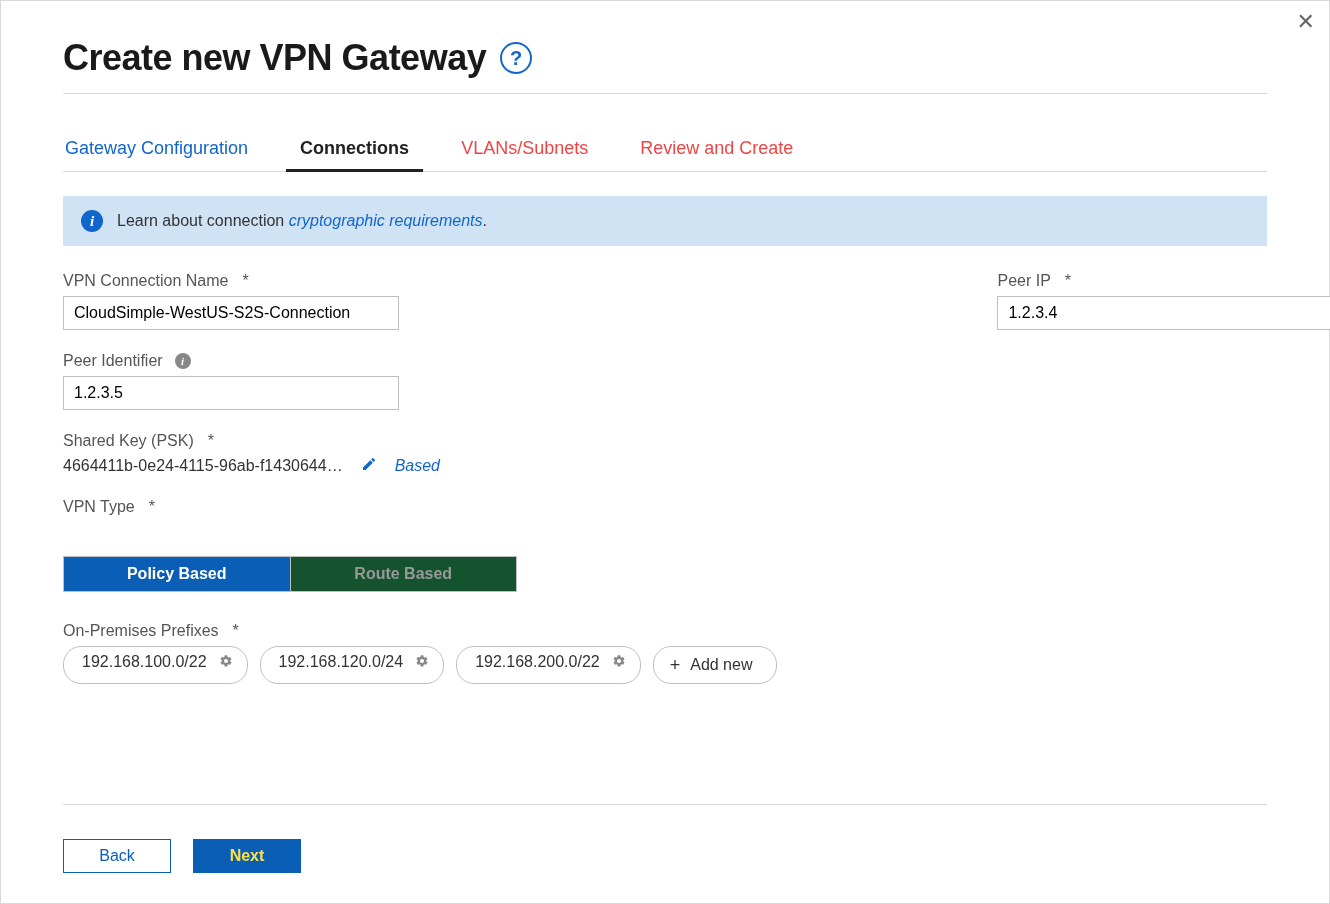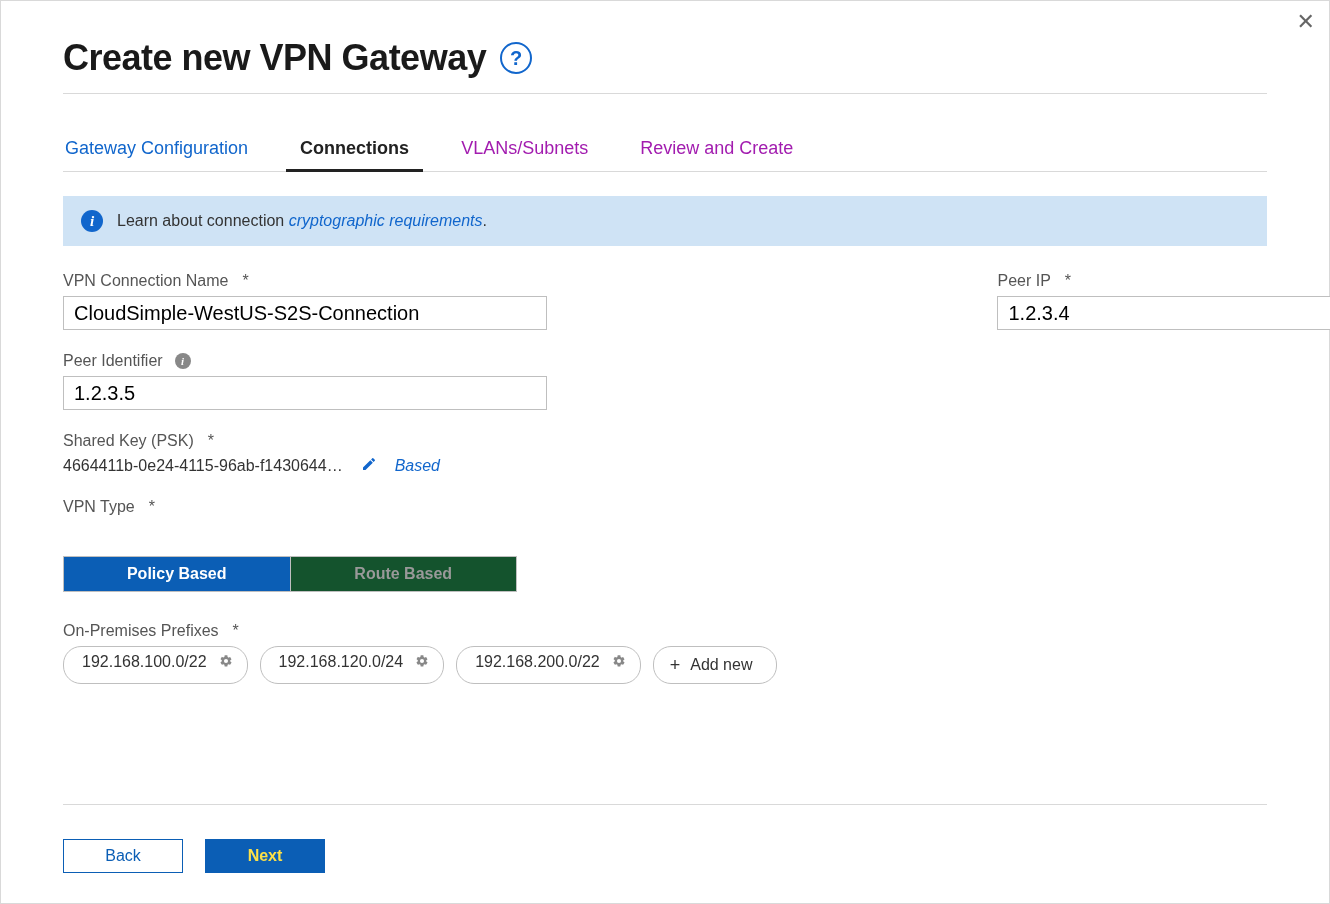--- a/index.html
+++ b/index.html
@@ -56,21 +56,21 @@
   .tabs {
     display: flex;
     gap: 48px;
     border-bottom: 1px solid #d9d9d9;
     margin-top: 34px;
     align-items: flex-end;
   }
   .tab {
     padding: 10px 2px 12px 2px;
     font-size: 18px;
-    color: #a21caf;
+    color: #ef4444;
     cursor: pointer;
     position: relative;
   }
   .tab.completed { color: #1166cc; }
   .tab.active {
     color: #222;
     font-weight: 600;
   }
   .tab.active::after {
     content: "";
@@ -115,25 +115,25 @@
   .field-label {
     color: #555;
     font-size: 16px;
     margin-bottom: 6px;
     display: flex;
     align-items: center;
     gap: 12px;
   }
   .req { margin-left: 2px; }
   .text-input {
-    width: 484px;
+    width: 336px;
     height: 34px;
     border: 1px solid #bfbfbf;
     padding: 4px 10px;
-    font-size: 20px;
+    font-size: 16px;
     background: #fff;
   }
   .field-block { margin-bottom: 22px; }
   .mini-info {
     width: 16px; height: 16px;
     border-radius: 50%;
     background: #888;
     color: #fff;
     font-size: 11px;
     display: inline-flex;
@@ -224,21 +224,21 @@
     bottom: 90px;
   }
   .footer-btns {
     position: absolute;
     left: 62px;
     bottom: 30px;
     display: flex;
     gap: 22px;
   }
   .btn {
-    width: 120px;
+    width: 108px;
     height: 34px;
     font-size: 16px;
     cursor: pointer;
     display: flex;
     align-items: center;
     justify-content: center;
   }
   .btn-secondary {
     background: #fff;
     border: 1px solid #0b5eb5;

